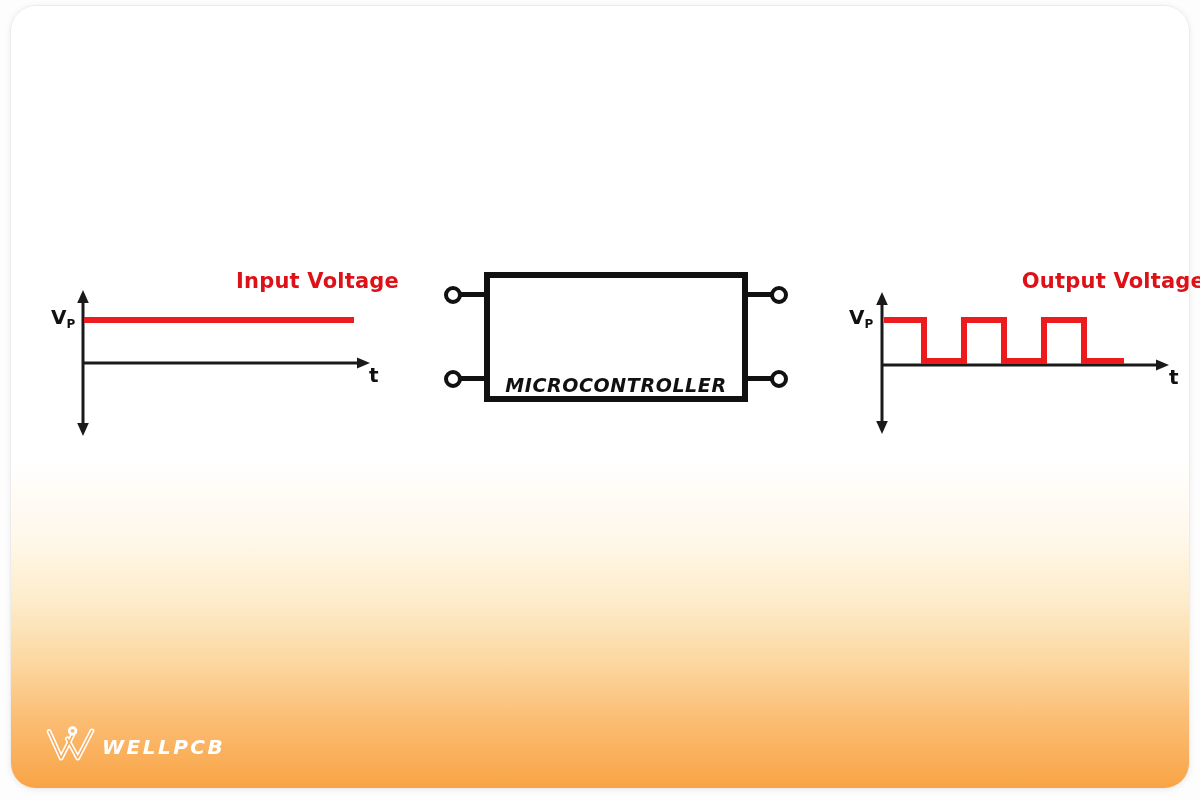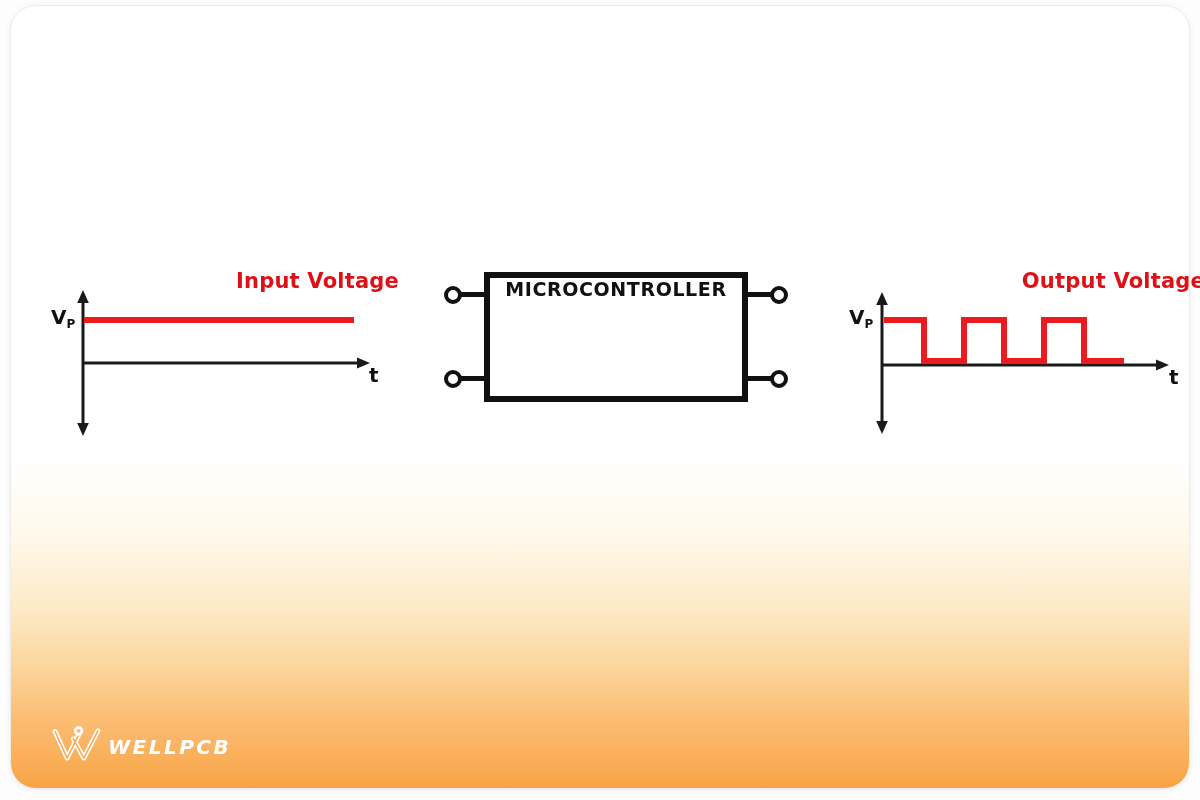--- a/index.html
+++ b/index.html
@@ -30,32 +30,32 @@
     position:absolute; font-weight:bold; color:#111; font-size:20px; line-height:1;
   }
   svg.graph { position:absolute; width:320px; height:155px; overflow:visible; }
   .axis { stroke:#1a1a1a; stroke-width:3; fill:none; }
   .arrowhead { fill:#1a1a1a; stroke:none; }
   .waveform { stroke:#ec1b1e; stroke-width:6; fill:none; stroke-linejoin:miter; stroke-linecap:butt; }
 
   .mcu-box {
     position:absolute; left:473px; top:266px; width:264px; height:130px;
     box-sizing:border-box; border:6px solid #111; background:#ffffff;
-    display:flex; align-items:flex-start; justify-content:center;
+    display:flex; align-items:flex-end; justify-content:center;font-style:italic;
   }
   .mcu-label {
     font-size:19px; font-weight:bold; color:#111; letter-spacing:0.6px;
   }
   .pin-line { position:absolute; height:5px; background:#111; }
   .pin-circle {
     position:absolute; width:10px; height:10px; border:4px solid #111;
     border-radius:50%; background:#fff; box-sizing:content-box;
   }
 
-  .logo { position:absolute; left:42px; top:720px; display:flex; align-items:center;text-align:right; }
+  .logo { position:absolute; left:36px; top:720px; display:flex; align-items:center;text-align:right; }
   .logo-icon { width:47px; height:36px; overflow:visible; }
   .logo-stroke { fill:none; stroke:#ffffff; stroke-width:4.6; stroke-linecap:round; stroke-linejoin:round; }
   .logo-stroke-inner { fill:none; stroke:#faa95a; stroke-width:1.5; stroke-linecap:round; stroke-linejoin:round; }
   .logo-ring { fill:none; stroke:#ffffff; stroke-width:2.6; }
   .logo-text {
     margin-left:8px; margin-top:6px;
     font-size:20px; font-weight:bold; font-style:italic;
     color:#ffffff; letter-spacing:2.5px;
   }
 </style>

